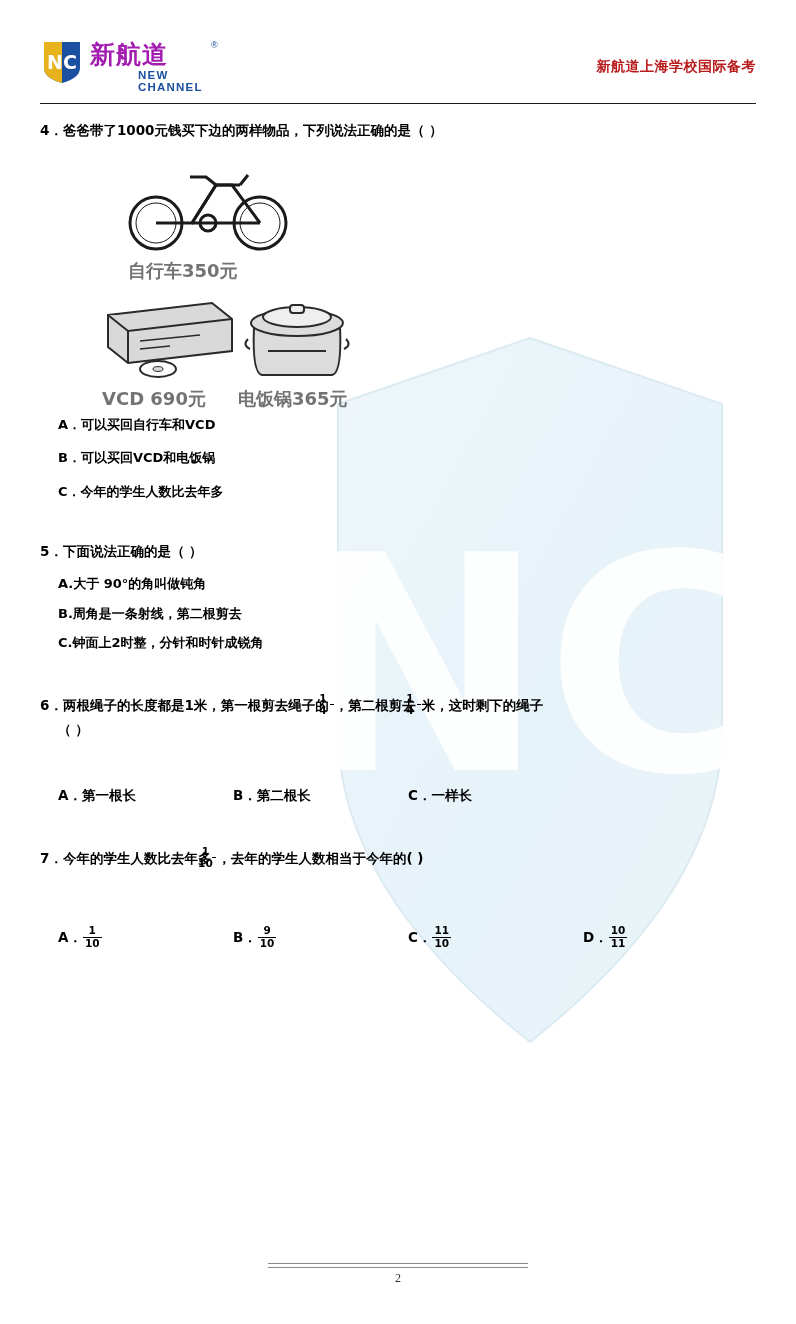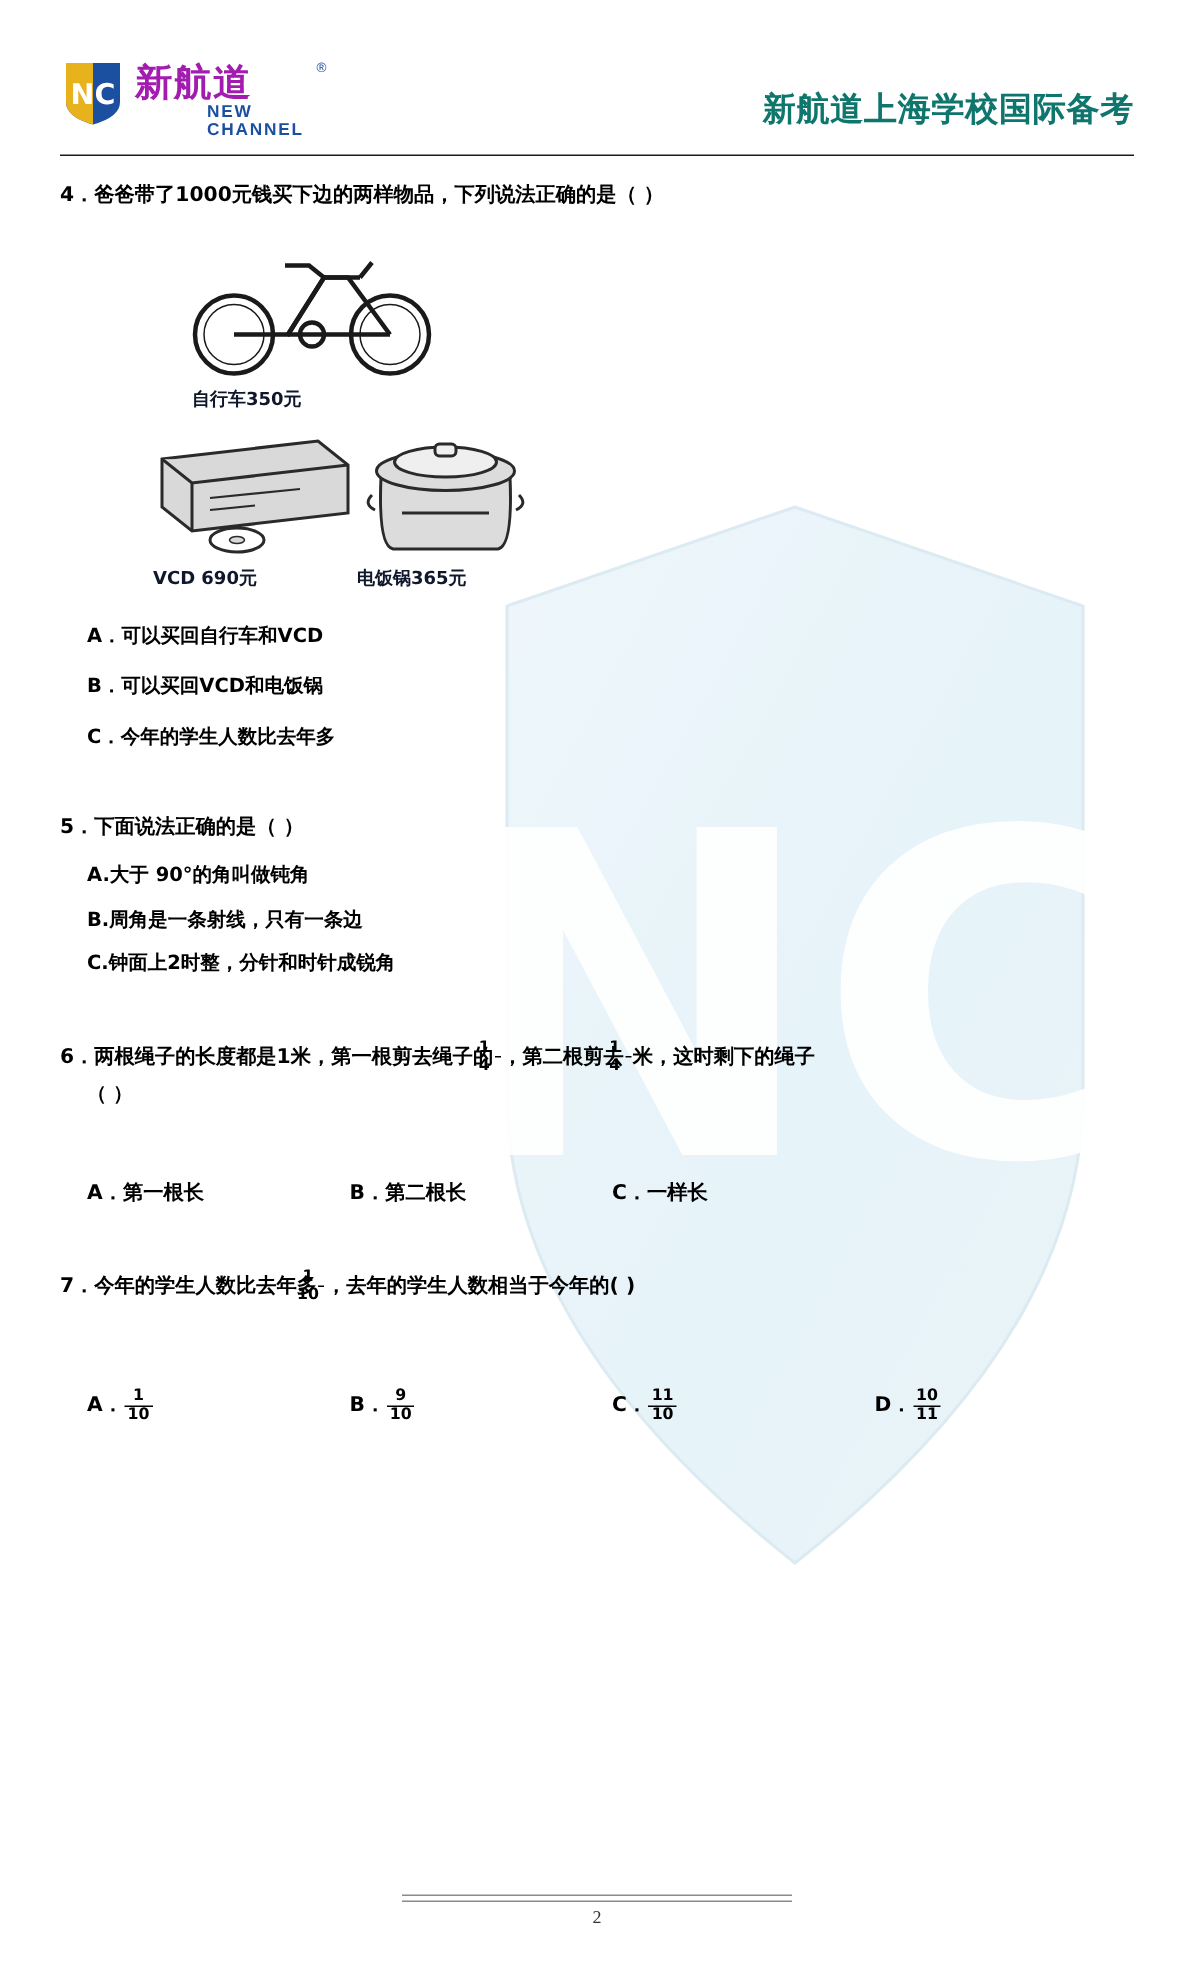--- a/index.html
+++ b/index.html
@@ -82,23 +82,23 @@
     top: 2px;
     font-family: "Liberation Sans", sans-serif;
     font-size: 9px;
     color: #1b4fa0;
   }
   .header-title {
     position: absolute;
     right: 0;
     top: 20px;
     font-family: "DejaVu Sans", sans-serif;
-    font-size: 22px;
+    font-size: 14px;
     font-weight: bold;
-    color: #0f766e;
+    color: #b91c1c;
     letter-spacing: 0.5px;
   }
   .header-rule {
     position: absolute;
     left: 40px;
     top: 103px;
     width: 716px;
     height: 0;
     border-top: 1.6px solid #1b1b1b;
     z-index: 2;
@@ -147,22 +147,22 @@
 
   
   .figure {
     position: relative;
     margin: 14px 0 10px 60px;
     width: 260px;
     height: 250px;
   }
   .fig-caption {
     font-family: "DejaVu Sans", sans-serif;
-    font-size: 12px;
-    color: #0f172a;
+    font-size: 18px;
+    color: #737373;
   }
   .bike-wrap { position: relative; height: 100px; width: 180px; margin-left: 20px;}
   .bike-cap { margin: 2px 0 0 28px; }
   .row2 { position: relative; margin-top: 8px; height: 105px; }
   .vcd-wrap { position: absolute; left: 0; top: 0; width: 140px; height: 90px; }
   .cooker-wrap { position: absolute; left: 142px; top: -6px; width: 110px; height: 96px; }
   .vcd-cap { position: absolute; left: 2px; top: 92px; text-align: center; }
   .cooker-cap { position: absolute; left: 138px; top: 92px; }
 
   
@@ -308,21 +308,21 @@
 
     <div class="spacer-lg"></div>
 
     <div class="q">
       <p class="q-stem">
         <span>5．</span><span>下面说法正确的是（    ）</span>
       </p>
       <div style="height:8px"></div>
       <p class="opt">A.大于 90°的角叫做钝角</p>
       <div style="height:10px"></div>
-      <p class="opt">B.周角是一条射线，只有一条边</p>
+      <p class="opt">B.周角是一条射线，第二根剪去</p>
       <div style="height:10px"></div>
       <p class="opt">C.钟面上2时整，分针和时针成锐角</p>
     </div>
 
     <div class="spacer-lg"></div>
 
     <div class="q">
       <p class="q-stem">
         <span>6．</span><span>两根绳子的长度都是1米，第一根剪去绳子的</span><span class="frac"><span class="num">1</span><span class="den">4</span></span><span>，第二根剪去</span><span class="frac"><span class="num">1</span><span class="den">4</span></span><span>米，这时剩下的绳子</span>
       </p>

